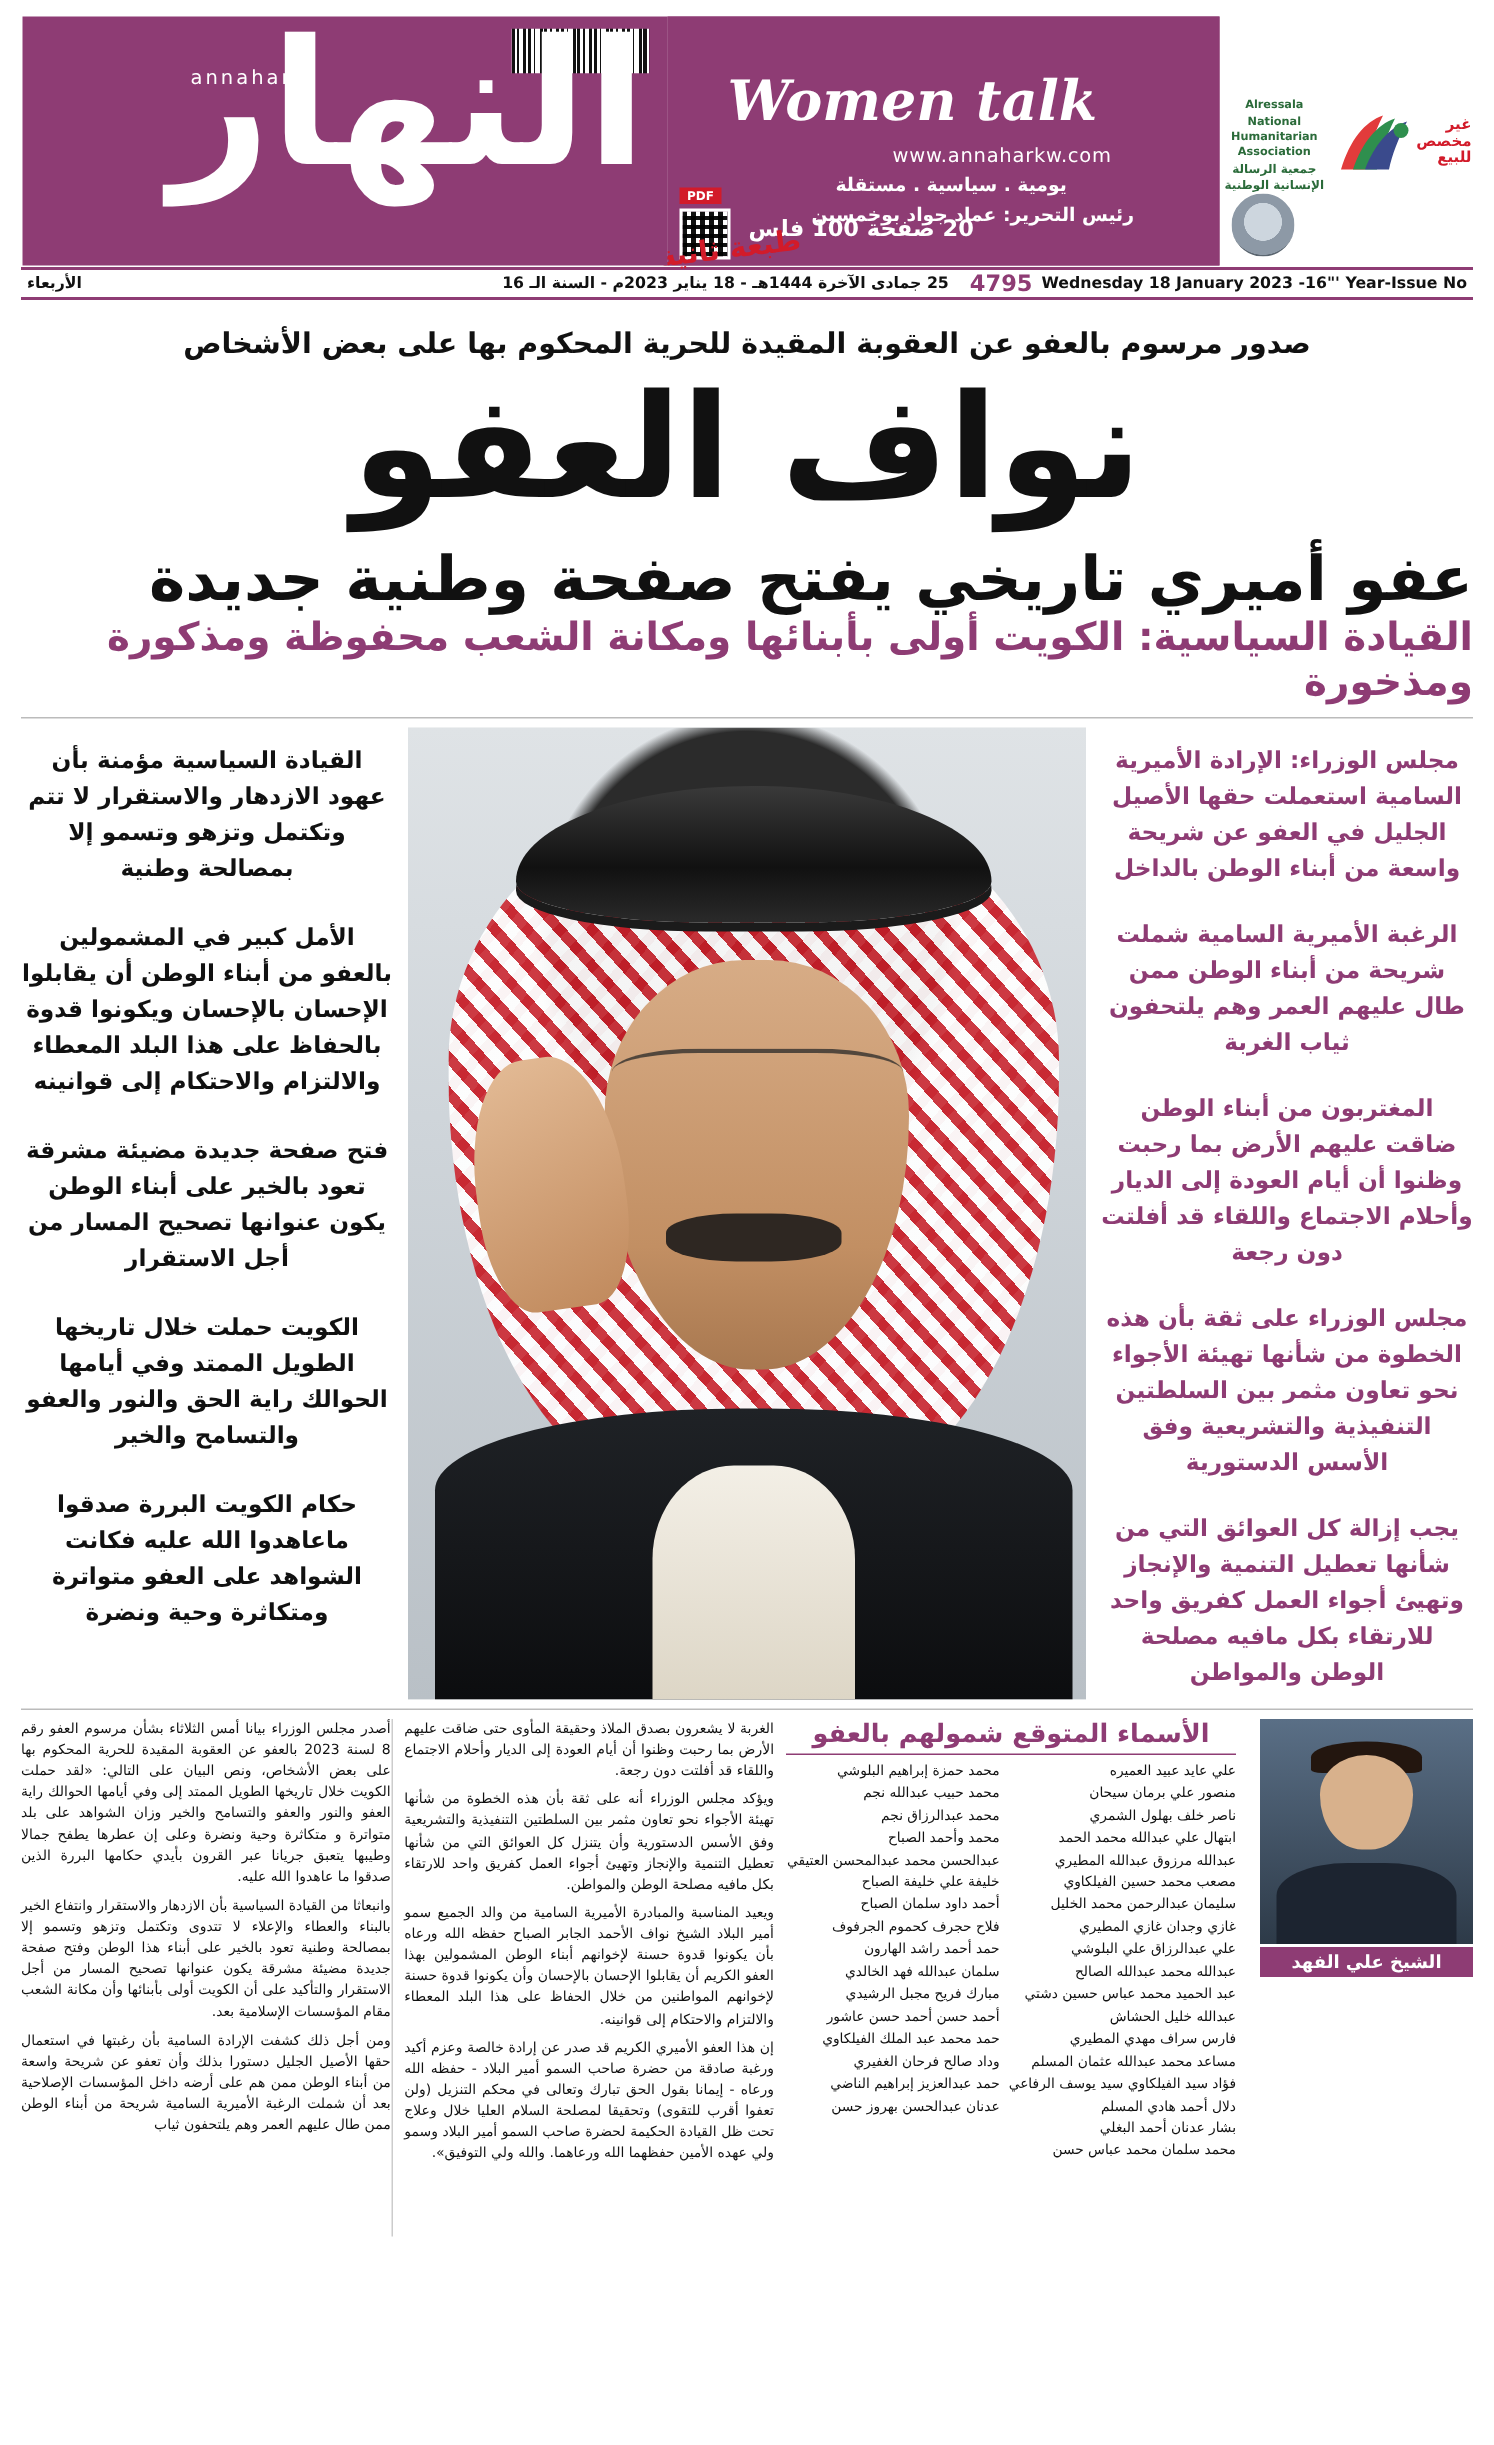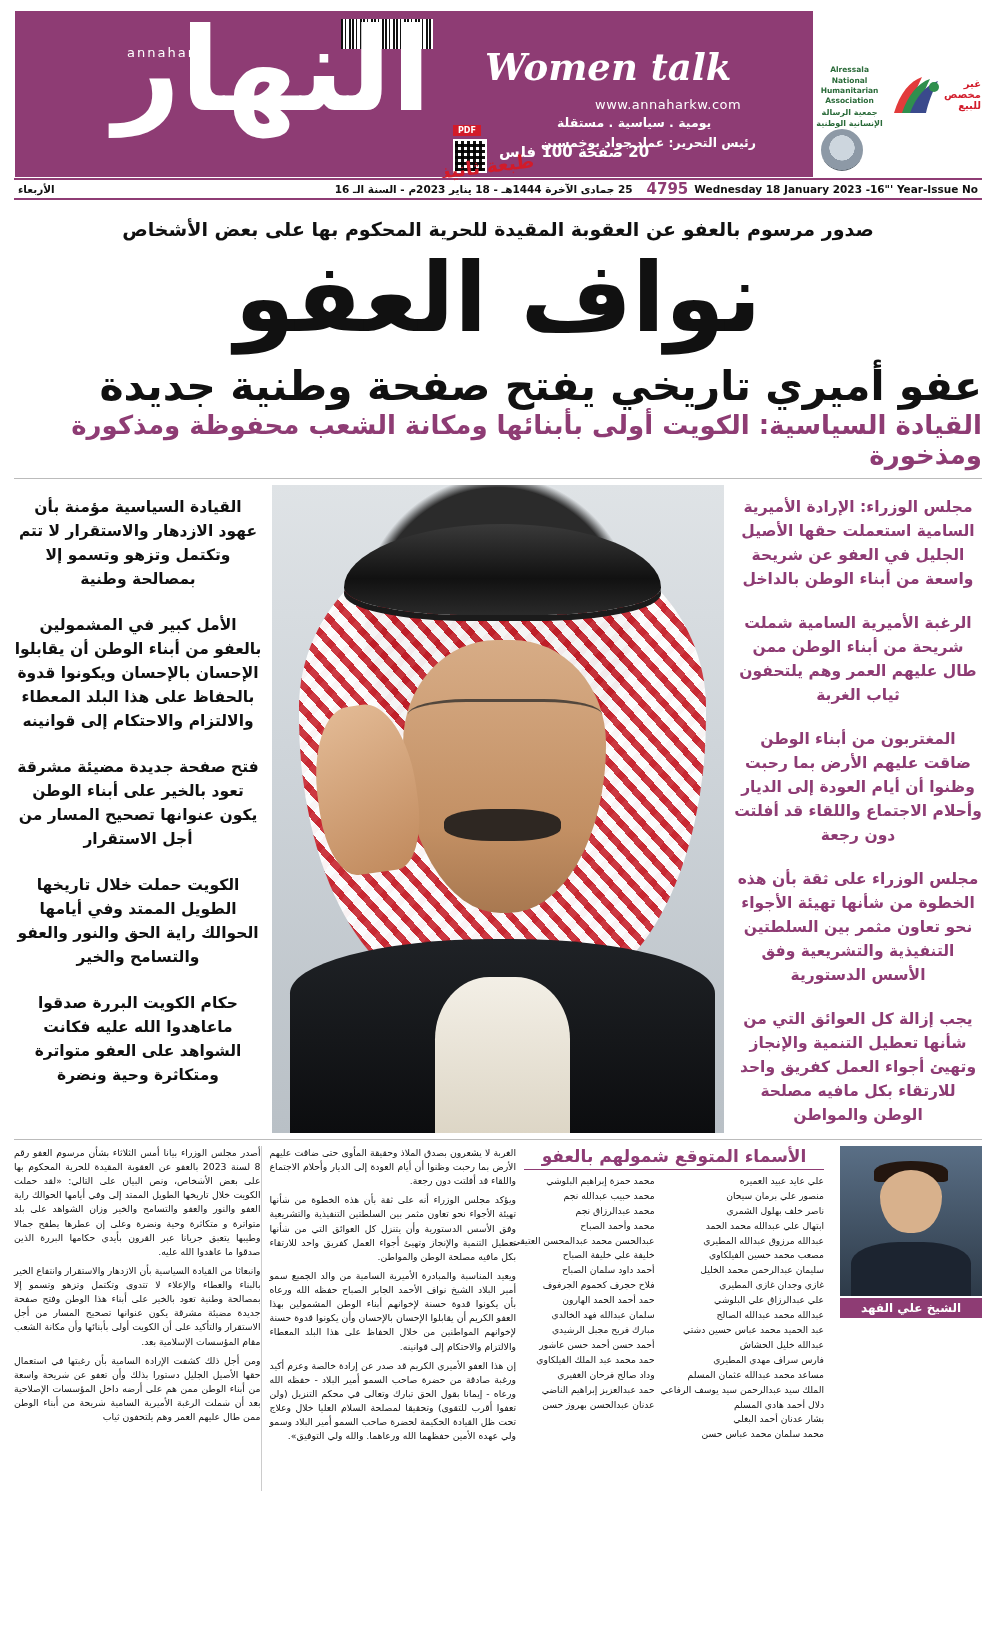--- a/index.html
+++ b/index.html
@@ -514,35 +514,35 @@
           <li>عبدالله مرزوق عبدالله المطيري</li>
           <li>مصعب محمد حسين الفيلكاوي</li>
           <li>سليمان عبدالرحمن محمد الخليل</li>
           <li>غازي وجدان غازي المطيري</li>
           <li>علي عبدالرزاق علي البلوشي</li>
           <li>عبدالله محمد عبدالله الصالح</li>
           <li>عبد الحميد محمد عباس حسين دشتي</li>
           <li>عبدالله خليل الحشاش</li>
           <li>فارس سراف مهدي المطيري</li>
           <li>مساعد محمد عبدالله عثمان المسلم</li>
-          <li>الملك سيد عبدالرحمن سيد يوسف الرفاعي</li>
+          <li>فؤاد سيد الفيلكاوي سيد يوسف الرفاعي</li>
           <li>دلال أحمد هادي المسلم</li>
           <li>بشار عدنان أحمد البغلي</li>
           <li>محمد سلمان محمد عباس حسن</li>
         </ul>
         <ul>
           <li>محمد حمزة إبراهيم البلوشي</li>
           <li>محمد حبيب عبدالله نجم</li>
           <li>محمد عبدالرزاق نجم</li>
           <li>محمد وأحمد الصباح</li>
           <li>عبدالحسن محمد عبدالمحسن العتيقي</li>
           <li>خليفة علي خليفة الصباح</li>
           <li>أحمد داود سلمان الصباح</li>
           <li>فلاح حجرف كحموم الجرفوف</li>
-          <li>حمد أحمد الحمد الهارون</li>
+          <li>حمد أحمد راشد الهارون</li>
           <li>سلمان عبدالله فهد الخالدي</li>
           <li>مبارك فريح مجبل الرشيدي</li>
           <li>أحمد حسن أحمد حسن عاشور</li>
           <li>حمد محمد عبد الملك الفيلكاوي</li>
           <li>وداد صالح فرحان الغفيري</li>
           <li>حمد عبدالعزيز إبراهيم الناضي</li>
           <li>عدنان عبدالحسن بهروز حسن</li>
         </ul>
       </div>
     </div>

